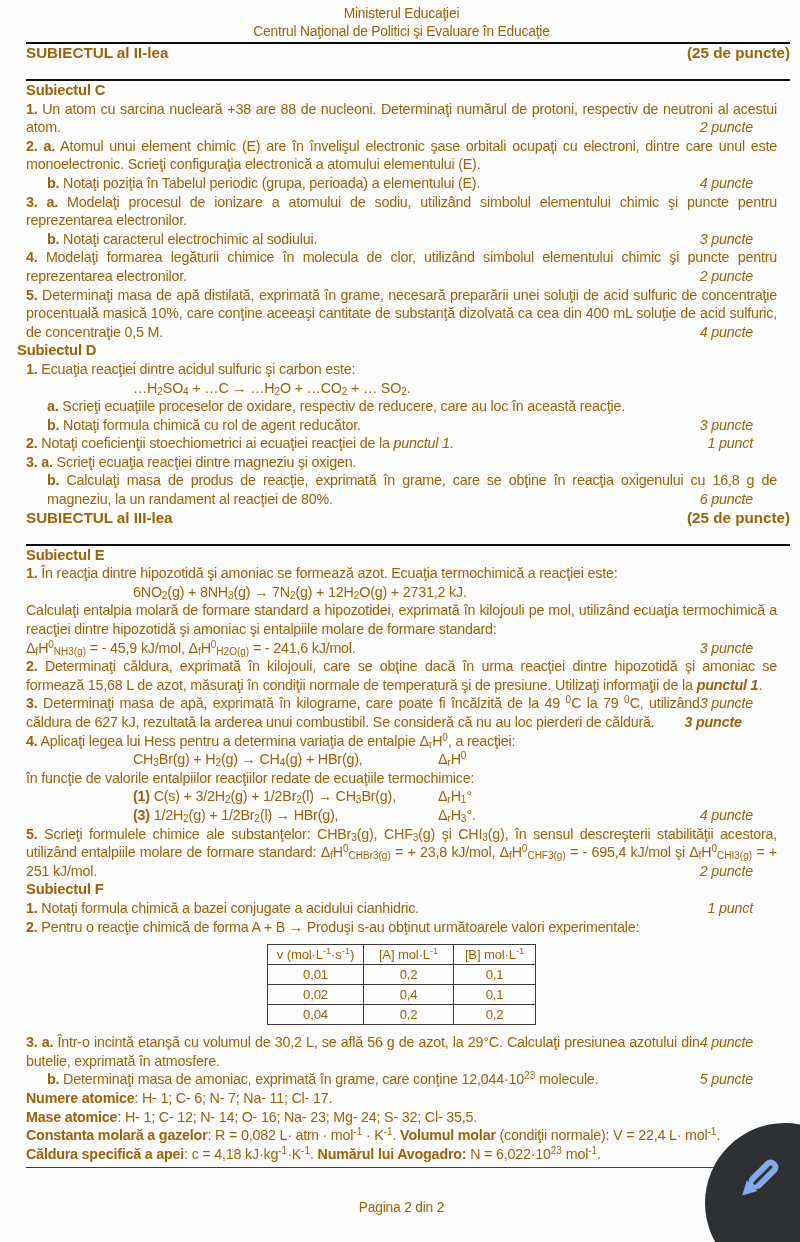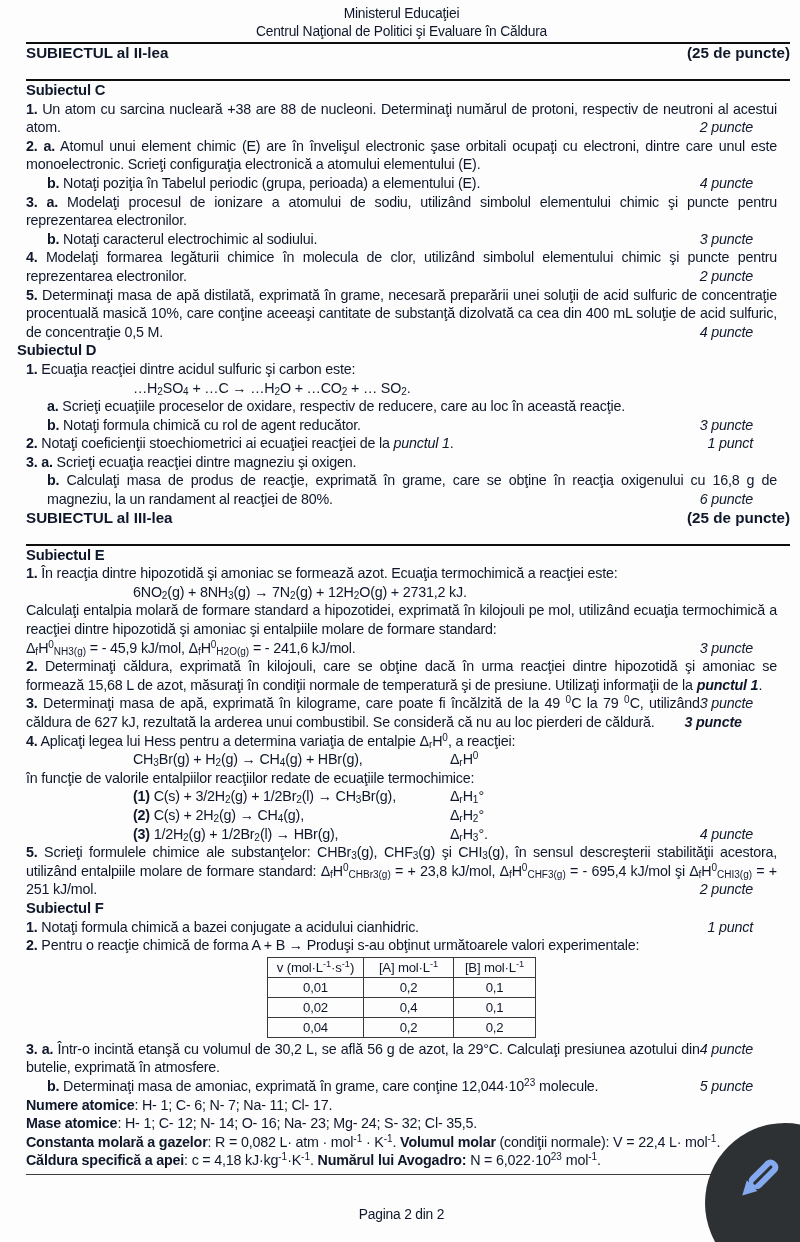--- a/index.html
+++ b/index.html
@@ -1,41 +1,41 @@
 <!DOCTYPE html>
 <html><head>
 <meta charset="utf-8">
 <style>
   * { box-sizing: border-box; }
   html,body { margin:0; padding:0; background:#d9d9d9; }
   .page{
     width:800px; height:1242px; background:#fdfdfd; position:relative; overflow:hidden;
-    font-family:"Liberation Sans","DejaVu Sans",sans-serif; color:#0f172a;
+    font-family:"Liberation Sans","DejaVu Sans",sans-serif; color:#a16207;
   }
   .content{ padding:5px 23px 0 26px; }
   .chdr{ text-align:center; font-size:13.8px; line-height:17.5px; letter-spacing:-0.2px; }
   .bar{
     display:flex; justify-content:space-between; align-items:flex-end;
     font-weight:bold; font-size:15.2px; line-height:18px;
     border-bottom:2.5px solid #0e0e0e; margin-right:-13px; padding-bottom:17px;
   }
   .bar.first{ border-top:2px solid #0e0e0e; margin-top:2px; }
   .sh{ font-weight:bold; font-size:14.8px; line-height:18.6px; letter-spacing:-0.2px; }
   .sh.outdent{ margin-left:-9px; }
   p.t{ margin:0; text-align:justify; font-size:14.3px; line-height:18.6px; letter-spacing:-0.2px; }
   p.t.ind{ padding-left:21px; }
   p.t.eq{ padding-left:107px; text-align:left; }
   .eqrow{ position:relative; padding-left:107px; text-align:left; }
-  .eqrow .dh{ position:absolute; left:424px; top:0; }
+  .eqrow .dh{ position:absolute; left:412px; top:0; }
   .pts{ float:right; font-weight:normal; font-style:italic; margin-right:24px; white-space:nowrap; }
   .pts-in{ font-weight:bold; font-style:italic; margin-left:30px; white-space:nowrap; }
   sub,sup{ line-height:0; font-size:0.7em; letter-spacing:0; }
   sub{ vertical-align:-0.22em; }
   sup{ vertical-align:0.5em; }
-  table.ftable{ border-collapse:collapse; margin:2px auto; font-size:13.2px; letter-spacing:-0.2px; }
+  table.ftable{ border-collapse:collapse; margin:8px auto; font-size:13.2px; letter-spacing:-0.2px; }
   table.ftable th, table.ftable td{
     border:1.6px solid #3a3a3a; text-align:center; font-weight:normal;
     padding:0 4px; height:20px; line-height:15px;
   }
   .colv{ width:96px; } .cola{ width:90px; } .colb{ width:82px; }
   .footrule{ border-top:1.5px solid #3c3c3c; margin:4px -13px 0 0; }
   .foot{ font-size:13.5px; line-height:17px; margin-top:3px; letter-spacing:-0.2px; }
   .pageno{ text-align:center; font-size:13.8px; margin-top:32px; letter-spacing:-0.2px; }
   .fab{
     position:absolute; left:705px; top:1123px; width:160px; height:160px;
@@ -43,21 +43,21 @@
   }
   .fab svg{ position:absolute; left:26px; top:30px; }
 </style>
 </head>
 <body>
 
 <div class="page">
   <div class="content">
 
     <div class="chdr">Ministerul Educaţiei</div>
-    <div class="chdr">Centrul Naţional de Politici şi Evaluare în Căldura</div>
+    <div class="chdr">Centrul Naţional de Politici şi Evaluare în Educaţie</div>
 
     <div class="bar first">
       <span>SUBIECTUL al II-lea</span>
       <span>(25 de puncte)</span>
     </div>
 
     <div class="sh">Subiectul C</div>
 
     <p class="t"><span><b>1.</b> Un atom cu sarcina nucleară +38 are 88 de nucleoni. Determinaţi numărul de protoni, respectiv de neutroni al acestui atom.</span><span class="pts">2 puncte</span></p>
     <p class="t"><span><b>2. a.</b> Atomul unui element chimic (E) are în învelişul electronic şase orbitali ocupaţi cu electroni, dintre care unul este monoelectronic. Scrieţi configuraţia electronică a atomului elementului (E).</span></p>
@@ -87,21 +87,20 @@
     <p class="t"><span><b>1.</b> În reacţia dintre hipozotidă şi amoniac se formează azot. Ecuaţia termochimică a reacţiei este:</span></p>
     <p class="t eq"><span>6NO<sub>2</sub>(g) + 8NH<sub>3</sub>(g) → 7N<sub>2</sub>(g) + 12H<sub>2</sub>O(g) + 2731,2 kJ.</span></p>
     <p class="t"><span>Calculaţi entalpia molară de formare standard a hipozotidei, exprimată în kilojouli pe mol, utilizând ecuaţia termochimică a reacţiei dintre hipozotidă şi amoniac şi entalpiile molare de formare standard:</span></p>
     <p class="t"><span>Δ<sub>f</sub>H<sup>0</sup><sub>NH3(g)</sub> = - 45,9 kJ/mol, Δ<sub>f</sub>H<sup>0</sup><sub>H2O(g)</sub> = - 241,6 kJ/mol.</span><span class="pts">3 puncte</span></p>
     <p class="t"><span><b>2.</b> Determinaţi căldura, exprimată în kilojouli, care se obţine dacă în urma reacţiei dintre hipozotidă şi amoniac se formează 15,68 L de azot, măsuraţi în condiţii normale de temperatură şi de presiune. Utilizaţi informaţii de la <b><i>punctul 1</i></b>.</span><span class="pts">3 puncte</span></p>
     <p class="t"><span><b>3.</b> Determinaţi masa de apă, exprimată în kilograme, care poate fi încălzită de la 49 <sup>0</sup>C la 79 <sup>0</sup>C, utilizând căldura de 627 kJ, rezultată la arderea unui combustibil. Se consideră că nu au loc pierderi de căldură.</span><span class="pts-in">3 puncte</span></p>
     <p class="t"><span><b>4.</b> Aplicaţi legea lui Hess pentru a determina variaţia de entalpie Δ<sub>r</sub>H<sup>0</sup>, a reacţiei:</span></p>
     <p class="t eqrow"><span>CH<sub>3</sub>Br(g) + H<sub>2</sub>(g) → CH<sub>4</sub>(g) + HBr(g),</span><span class="dh">Δ<sub>r</sub>H<sup>0</sup></span></p>
     <p class="t"><span>în funcţie de valorile entalpiilor reacţiilor redate de ecuaţiile termochimice:</span></p>
     <p class="t eqrow"><span><b>(1)</b> C(s) + 3/2H<sub>2</sub>(g) + 1/2Br<sub>2</sub>(l) → CH<sub>3</sub>Br(g),</span><span class="dh">Δ<sub>r</sub>H<sub>1</sub>°</span></p>
-    <p class="t eqrow"><span><b>(2)</b> C(s) + 2H<sub>2</sub>(g) → CH<sub>4</sub>(g),</span><span class="dh">Δ<sub>r</sub>H<sub>2</sub>°</span></p>
     <p class="t eqrow"><span><b>(3)</b> 1/2H<sub>2</sub>(g) + 1/2Br<sub>2</sub>(l) → HBr(g),</span><span class="dh">Δ<sub>r</sub>H<sub>3</sub>°.</span><span class="pts">4 puncte</span></p>
     <p class="t"><span><b>5.</b> Scrieţi formulele chimice ale substanţelor: CHBr<sub>3</sub>(g), CHF<sub>3</sub>(g) şi CHI<sub>3</sub>(g), în sensul descreşterii stabilităţii acestora, utilizând entalpiile molare de formare standard: Δ<sub>f</sub>H<sup>0</sup><sub>CHBr3(g)</sub> = + 23,8 kJ/mol, Δ<sub>f</sub>H<sup>0</sup><sub>CHF3(g)</sub> = - 695,4 kJ/mol şi Δ<sub>f</sub>H<sup>0</sup><sub>CHI3(g)</sub> = + 251 kJ/mol.</span><span class="pts">2 puncte</span></p>
 
     <div class="sh">Subiectul F</div>
 
     <p class="t"><span><b>1.</b> Notaţi formula chimică a bazei conjugate a acidului cianhidric.</span><span class="pts">1 punct</span></p>
     <p class="t"><span><b>2.</b> Pentru o reacţie chimică de forma A + B → Produşi s-au obţinut următoarele valori experimentale:</span></p>
 
     <table class="ftable">
       <tbody>

